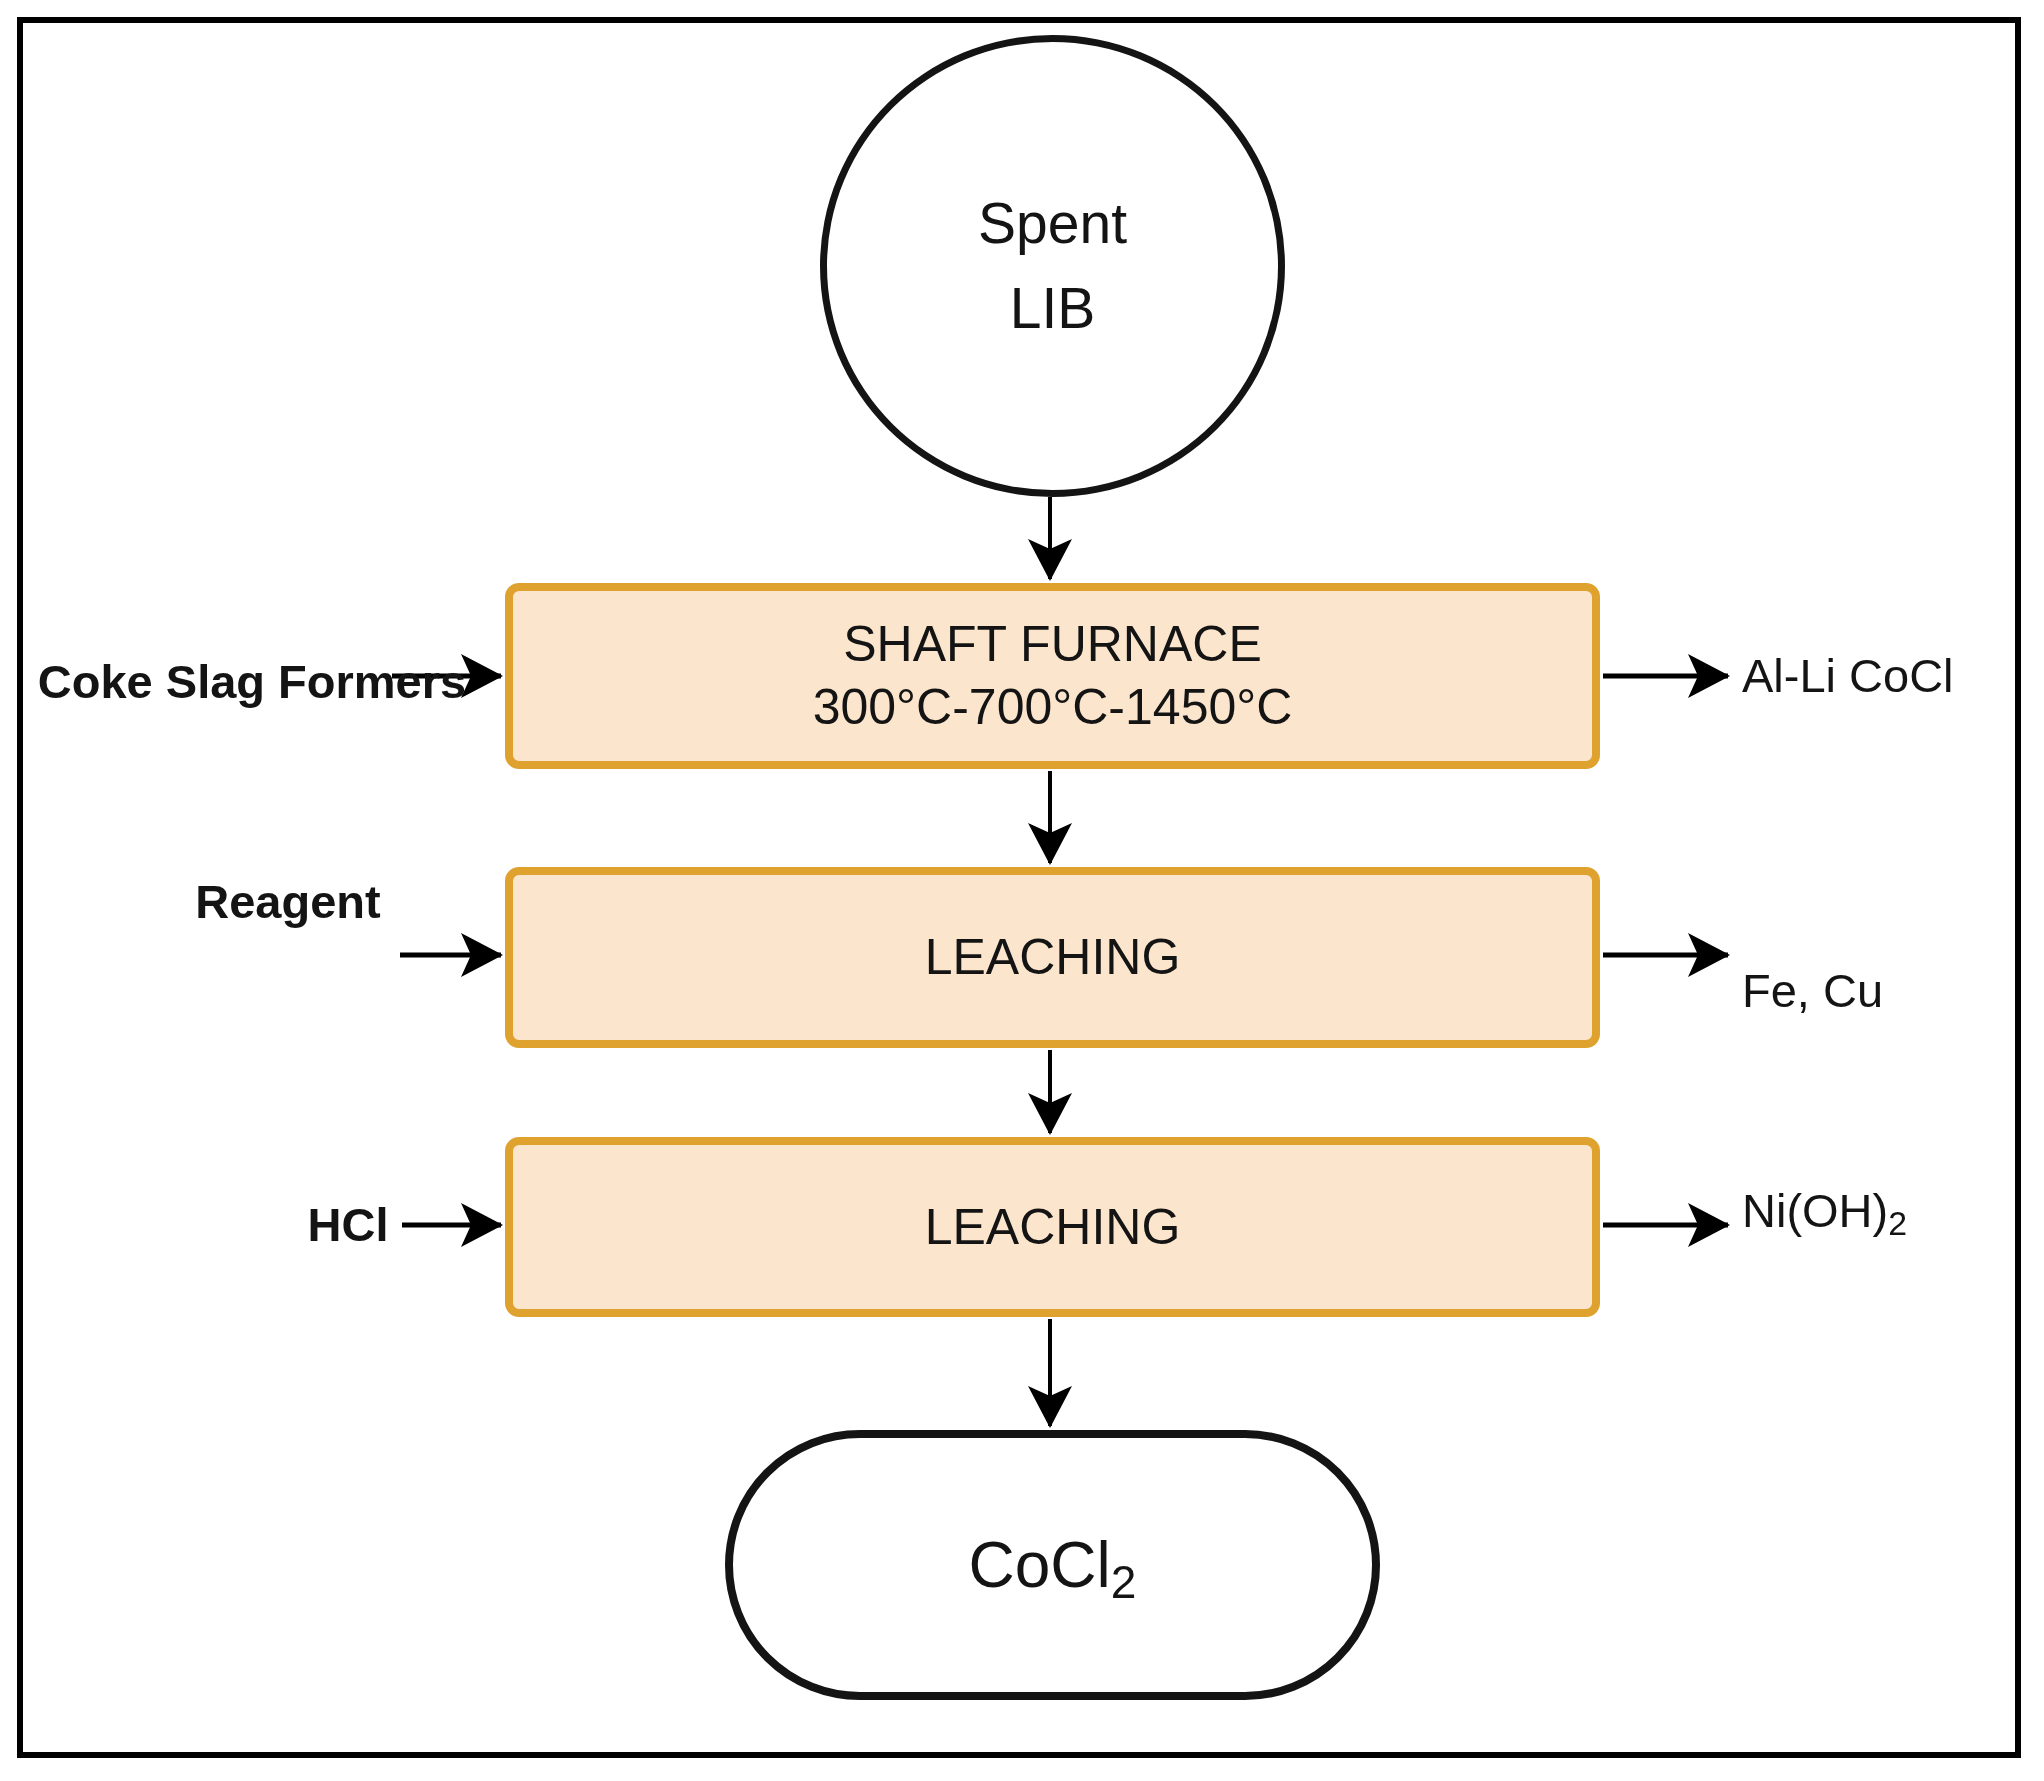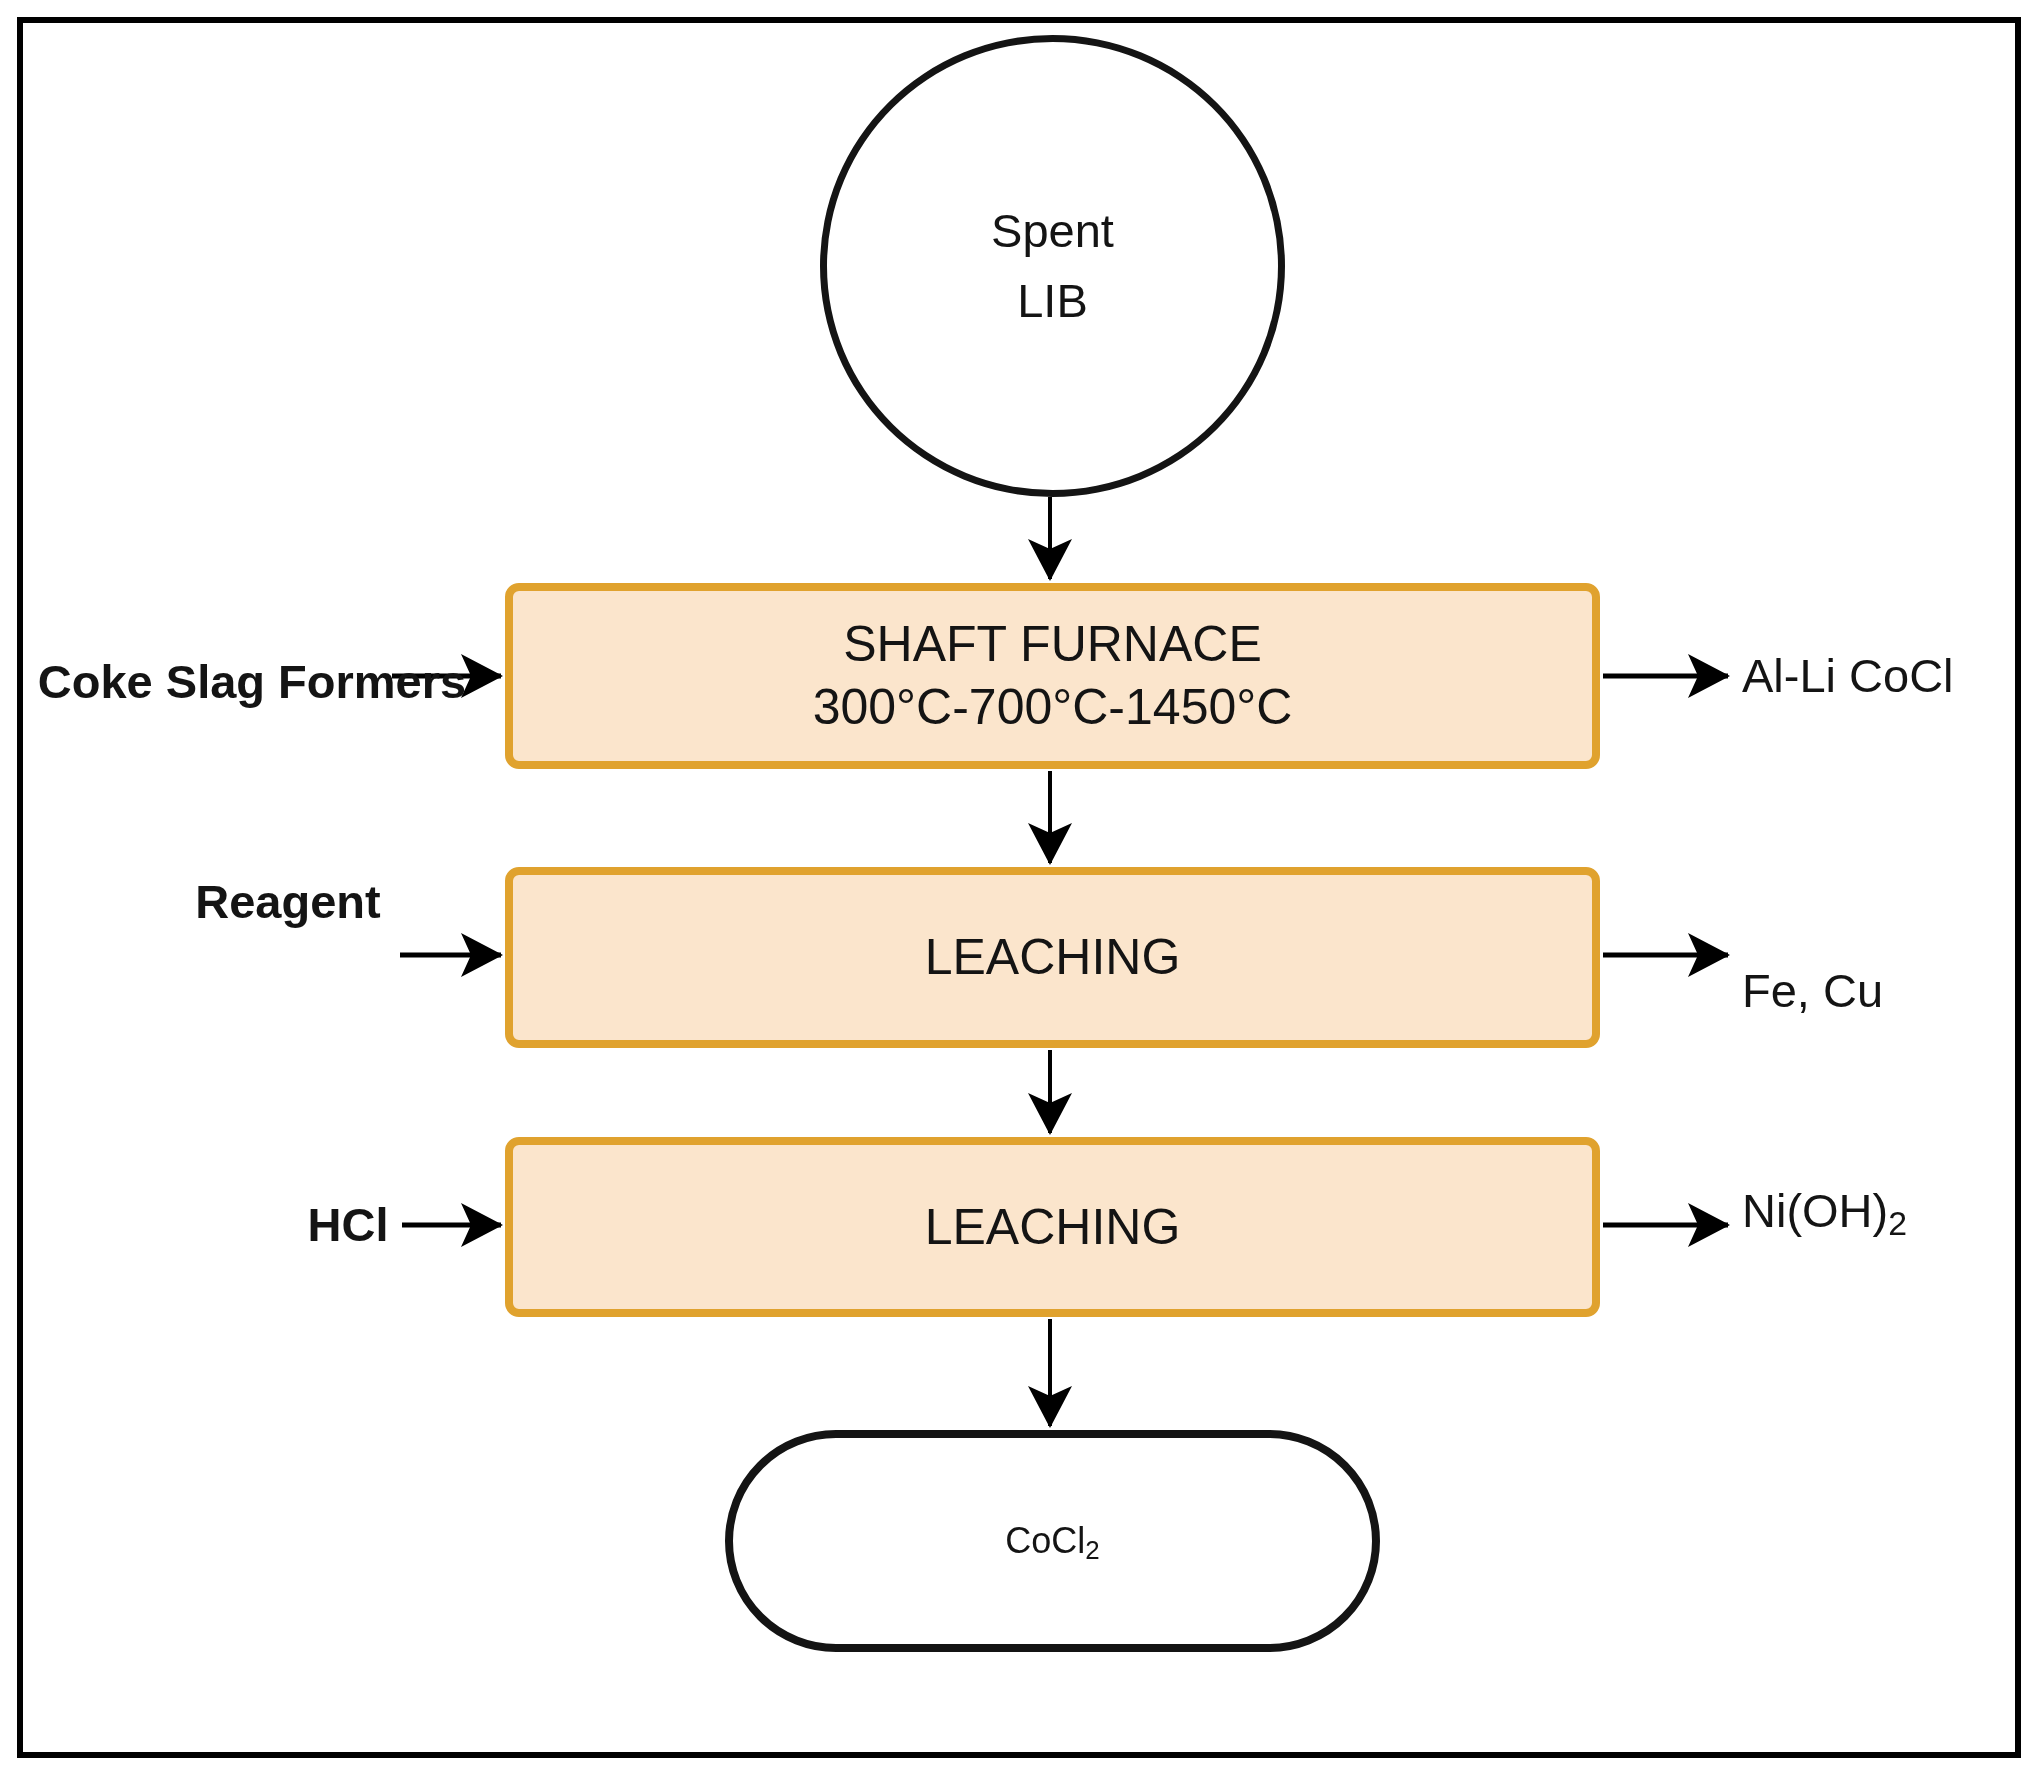--- a/index.html
+++ b/index.html
@@ -41,45 +41,45 @@
     text-align: center;
   }
   .terminal-circle {
     left: 820px;
     top: 35px;
     width: 465px;
     height: 462px;
     border: 7px solid #141414;
     border-radius: 50%;
     background: #ffffff;
-    font-size: 47px;
+    font-size: 57px;
     line-height: 1.5;
     justify-content: center;
   }
   .process {
     left: 505px;
     width: 1095px;
     border: 8px solid #E0A22E;
     border-radius: 14px;
     background: #FBE5CC;
     font-size: 50px;
     line-height: 1.26;
   }
   .process-1 { top: 583px;  height: 186px; }
   .process-2 { top: 867px;  height: 181px; }
   .process-3 { top: 1137px; height: 180px; }
   .terminal-stadium {
     left: 725px;
     top: 1430px;
     width: 655px;
-    height: 222px;
+    height: 270px;
     border: 8px solid #141414;
     border-radius: 135px;
     background: #ffffff;
-    font-size: 36px;
+    font-size: 64px;
   }
   .multiline {
     white-space: pre-line;
   }
   .side-label {
     position: absolute;
     font-size: 47px;
     line-height: 1.4;
     white-space: nowrap;
   }

